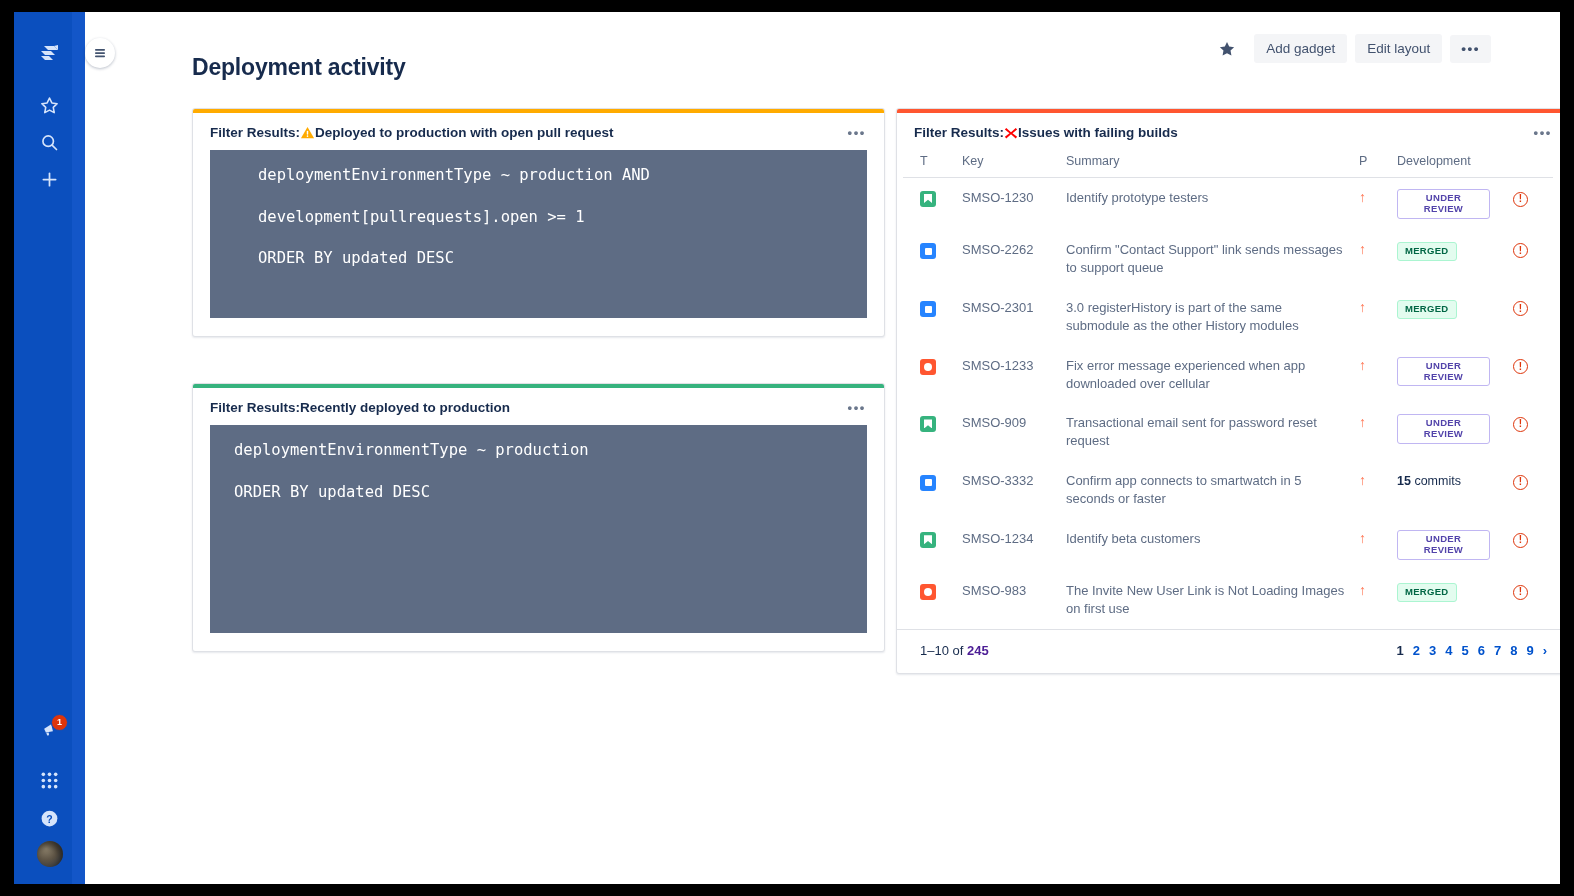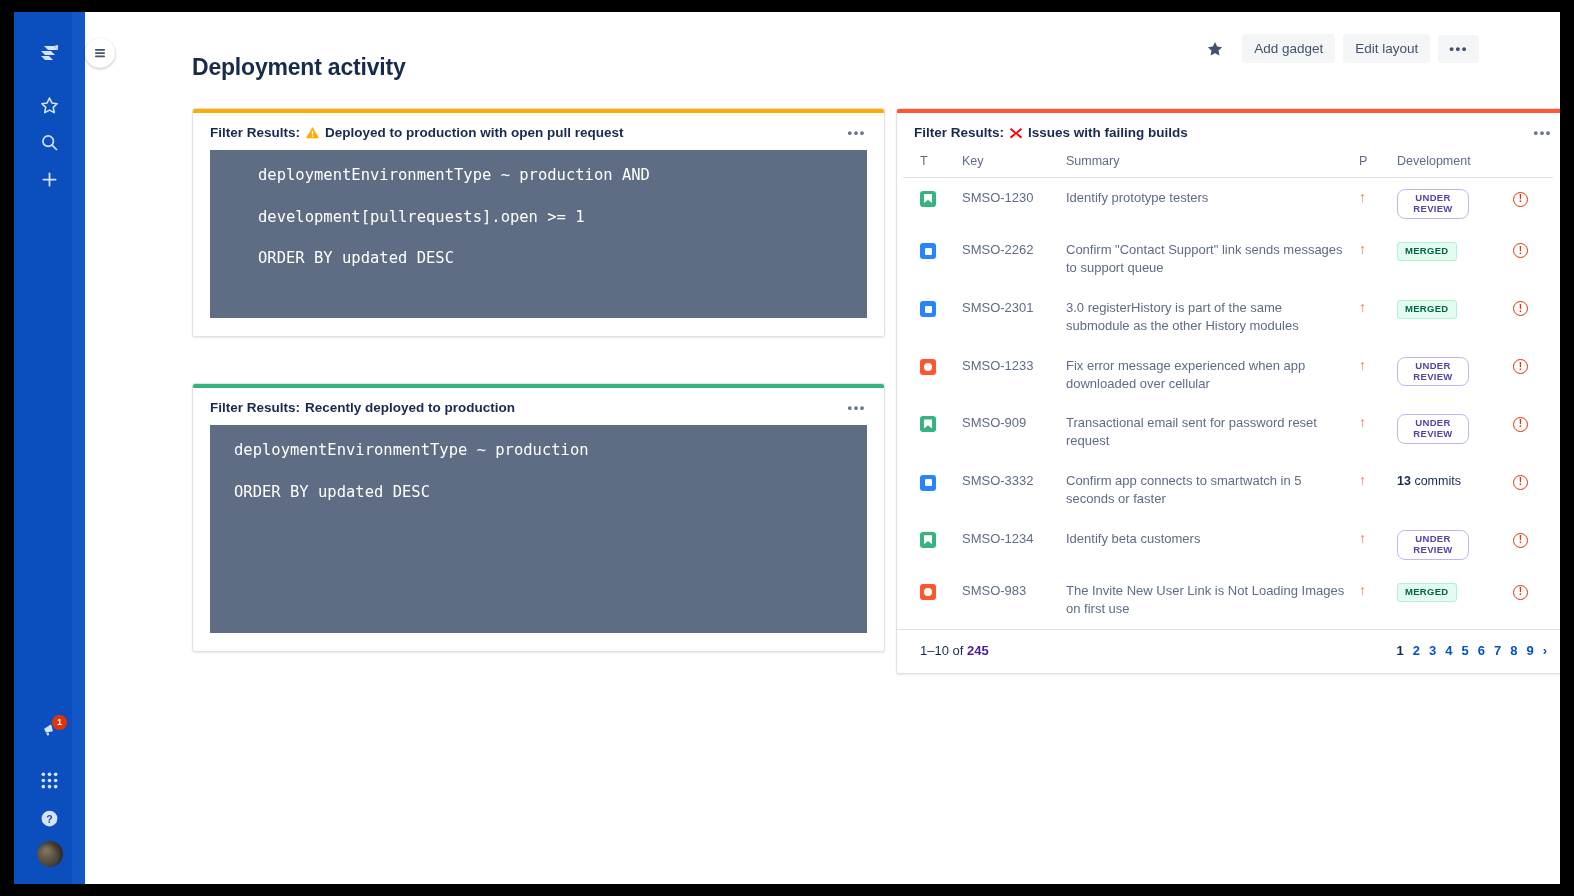--- a/index.html
+++ b/index.html
@@ -98,21 +98,21 @@
     left: 107px;
     top: 27px;
     font-size: 23px;
     font-weight: bold;
     color: #172B4D;
     letter-spacing: -0.2px;
   }
 
   #header-actions {
     position: absolute;
-    right: 81px;
+    right: 69px;
     top: 22px;
     display: flex;
     align-items: center;
     gap: 8px;
   }
   .hdr-btn {
     background: #F4F5F7;
     border: none;
     border-radius: 3px;
     color: #42526E;
@@ -154,21 +154,20 @@
     display: flex;
     align-items: center;
     padding: 12px 14px 10px 17px;
   }
   .gadget-title {
     font-size: 13.5px;
     font-weight: bold;
     color: #172B4D;
     display: flex;
     align-items: center;
-    gap: 5px;
     white-space: nowrap;
   }
   .gadget-menu {
     margin-left: auto;
     color: #6B778C;
     font-weight: bold;
     letter-spacing: 1.6px;
     font-size: 13px;
     cursor: pointer;
     padding: 0 4px;
@@ -270,23 +269,23 @@
     font-weight: bold;
     letter-spacing: 0.3px;
     line-height: 1.15;
     text-align: center;
     box-sizing: border-box;
   }
   .loz-review {
     color: #5243AA;
     background: #fff;
     border: 1px solid #C0B6F2;
-    border-radius: 8px;
+    border-radius: 3px;
     padding: 3px 4px;
-    width: 72px;
+    width: 93px;
   }
   .loz-merged {
     color: #006644;
     background: #E3FCEF;
     border: 1px solid #ABF5D1;
     border-radius: 3px;
     padding: 3px 7px;
   }
   .commits-text {
     color: #172B4D;
@@ -523,21 +522,21 @@
                 <td class="col-summary summary-cell">Transactional email sent for password reset request</td>
                 <td class="col-p"><span class="prio-arrow">↑</span></td>
                 <td class="col-dev"><span class="lozenge loz-review">UNDER<br>REVIEW</span></td>
                 <td class="col-build"><span class="build-icon">!</span></td>
               </tr>
               <tr>
                 <td class="col-t td-pad"><span class="type-icon ti-task"></span></td>
                 <td class="col-key key-cell">SMSO-3332</td>
                 <td class="col-summary summary-cell">Confirm app connects to smartwatch in 5 seconds or faster</td>
                 <td class="col-p"><span class="prio-arrow">↑</span></td>
-                <td class="col-dev"><span class="commits-text"><b>13</b> commits</span></td>
+                <td class="col-dev"><span class="commits-text"><b>15</b> commits</span></td>
                 <td class="col-build"><span class="build-icon">!</span></td>
               </tr>
               <tr>
                 <td class="col-t td-pad"><span class="type-icon ti-story"></span></td>
                 <td class="col-key key-cell">SMSO-1234</td>
                 <td class="col-summary summary-cell">Identify beta customers</td>
                 <td class="col-p"><span class="prio-arrow">↑</span></td>
                 <td class="col-dev"><span class="lozenge loz-review">UNDER<br>REVIEW</span></td>
                 <td class="col-build"><span class="build-icon">!</span></td>
               </tr>

